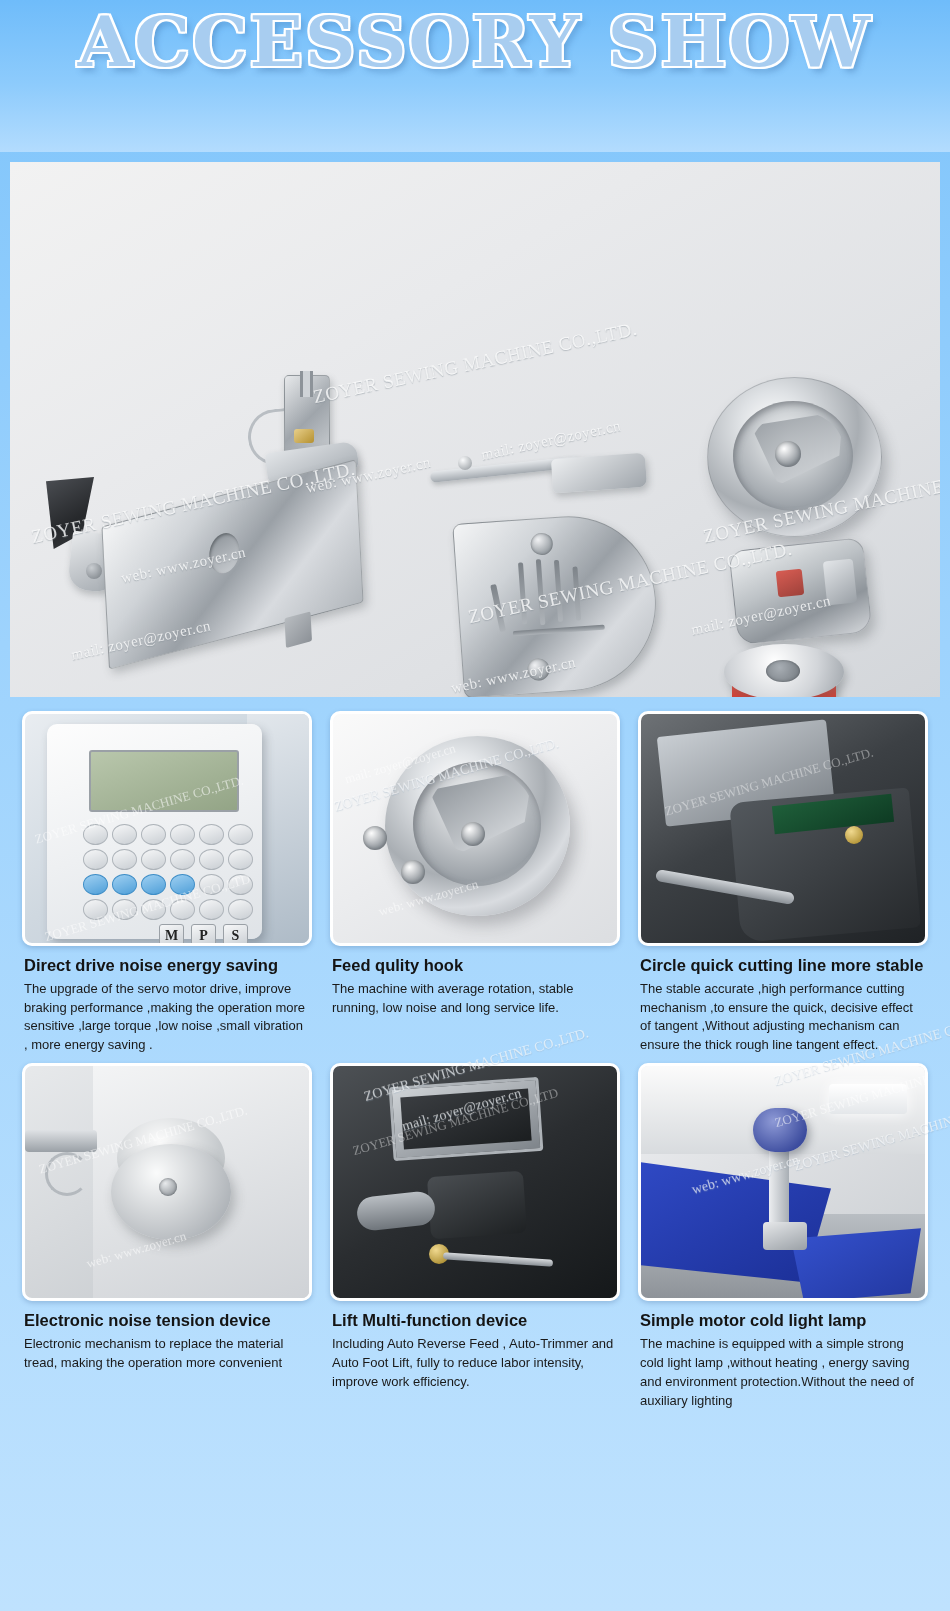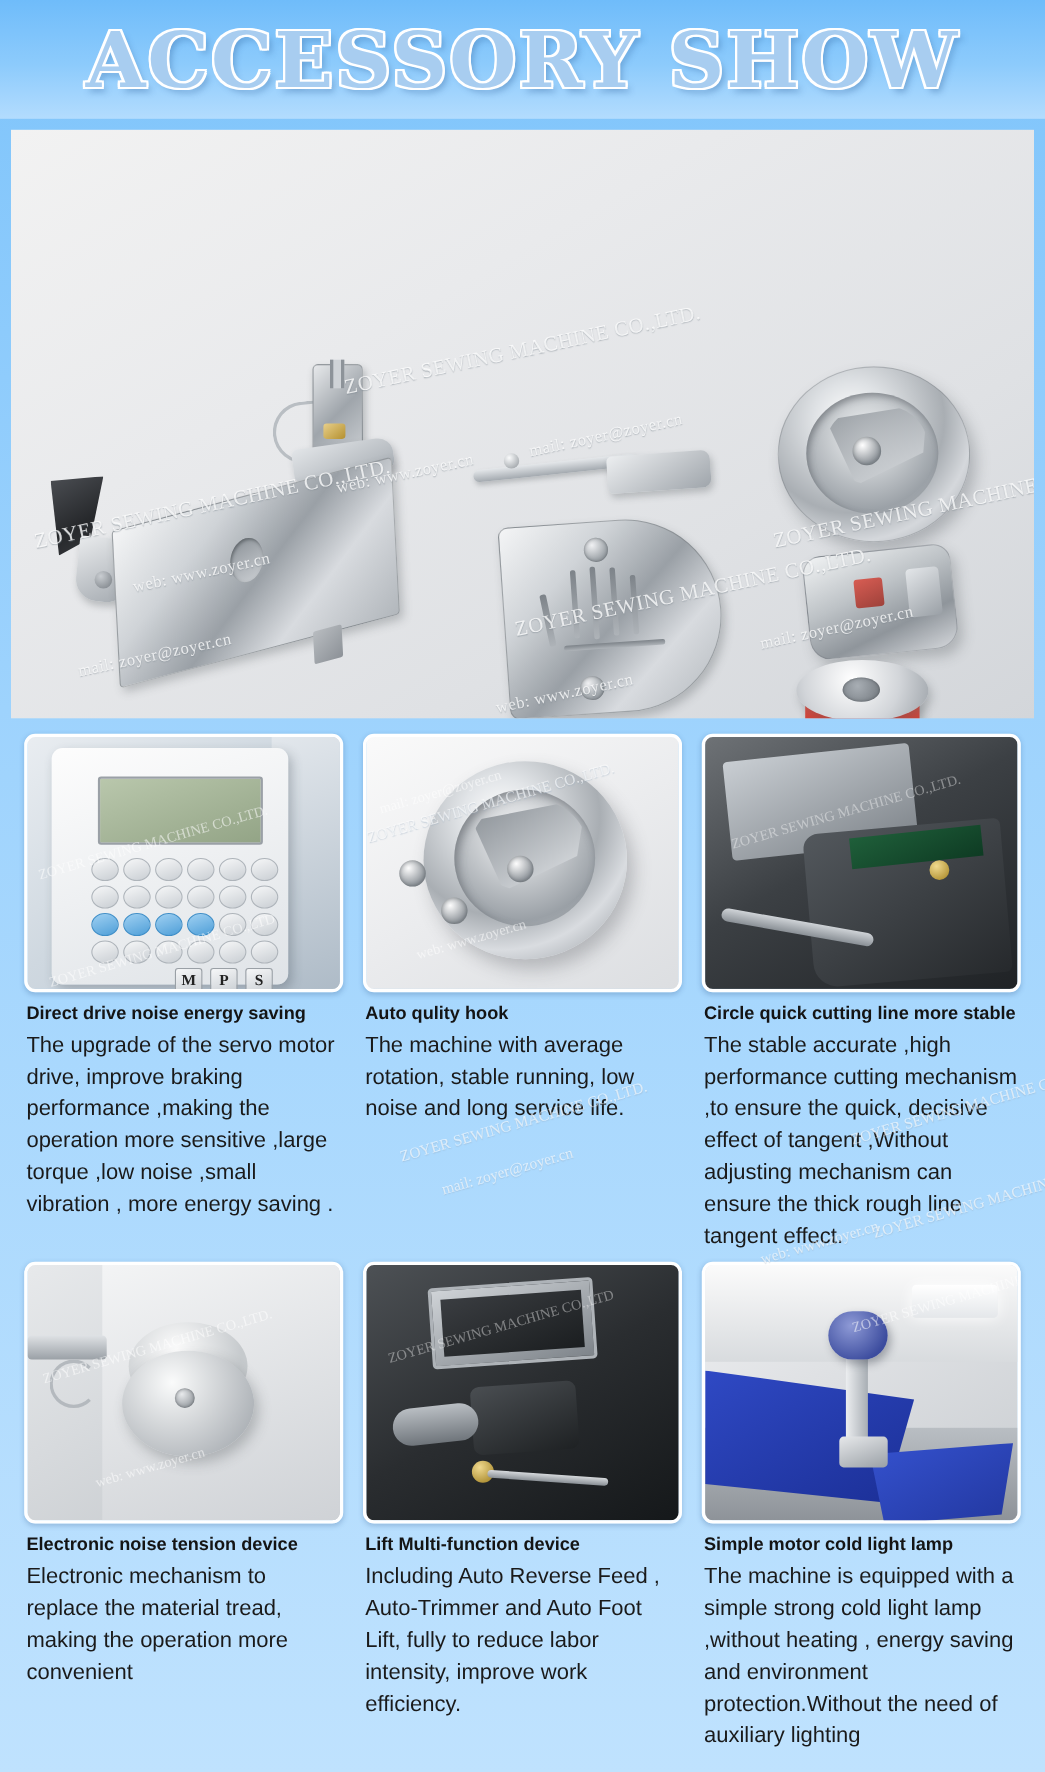--- a/index.html
+++ b/index.html
@@ -17,24 +17,24 @@
   .page {
     position: relative;
     width: 950px;
     height: 1611px;
     background: linear-gradient(180deg, #7ec4fb 0%, #9ed3fd 40%, #bfe2fe 100%);
   }
 
   
   .banner {
     position: relative;
-    height: 108px;
+    height: 152px;
     background: linear-gradient(180deg, #6fbcfa 0%, #8dcbfc 55%, #b3dcfe 100%);
     display: flex;
-    align-items: center;
+    align-items: flex-start;
     justify-content: center;
     overflow: hidden;
   }
   .banner-title {
     font-family: "DejaVu Serif", serif;
     font-weight: bold;
     font-size: 70px;
     letter-spacing: 2px;
     color: #a8cdf0;
     text-shadow:
@@ -343,21 +343,21 @@
   .thumb-2 { height: 238px; }
   .feature-title {
     margin: 10px 2px 4px 2px;
     font-size: 16.5px;
     font-weight: bold;
     color: #141414;
     line-height: 1.2;
   }
   .feature-text {
     margin: 0 2px;
-    font-size: 20px;
+    font-size: 13px;
     color: #1a1a1a;
     line-height: 1.45;
   }
 
   
   .t-panel { background: linear-gradient(140deg,#e9edf1 0%, #cfd8e0 45%, #b9c6d3 100%); }
   .t-panel .pbody {
     position: absolute; left: 22px; top: 10px;
     width: 215px; height: 215px;
     background: linear-gradient(160deg,#fdfdfd,#dfe3e7);
@@ -732,21 +732,21 @@
           <div class="big">
             <div class="bowl"></div>
             <div class="beak"></div>
           </div>
           <div class="scr scr1"></div>
           <div class="scr scr2"></div>
           <div class="scr scr3"></div>
           <div class="wm2" style="left:10px; top:42px;">mail: zoyer@zoyer.cn</div>
           <div class="wm2" style="left:44px; top:176px;">web: www.zoyer.cn</div>
         </div>
-        <div class="feature-title">Auto qulity hook</div>
+        <div class="feature-title">Feed qulity hook</div>
         <div class="feature-text">The machine with average rotation, stable running, low noise and long service life.</div>
       </div>
 
       <div class="feature">
         <div class="thumb t-knife">
           <div class="plate"></div>
           <div class="dark"></div>
           <div class="pcb"></div>
           <div class="brass"></div>
           <div class="rod"></div>

